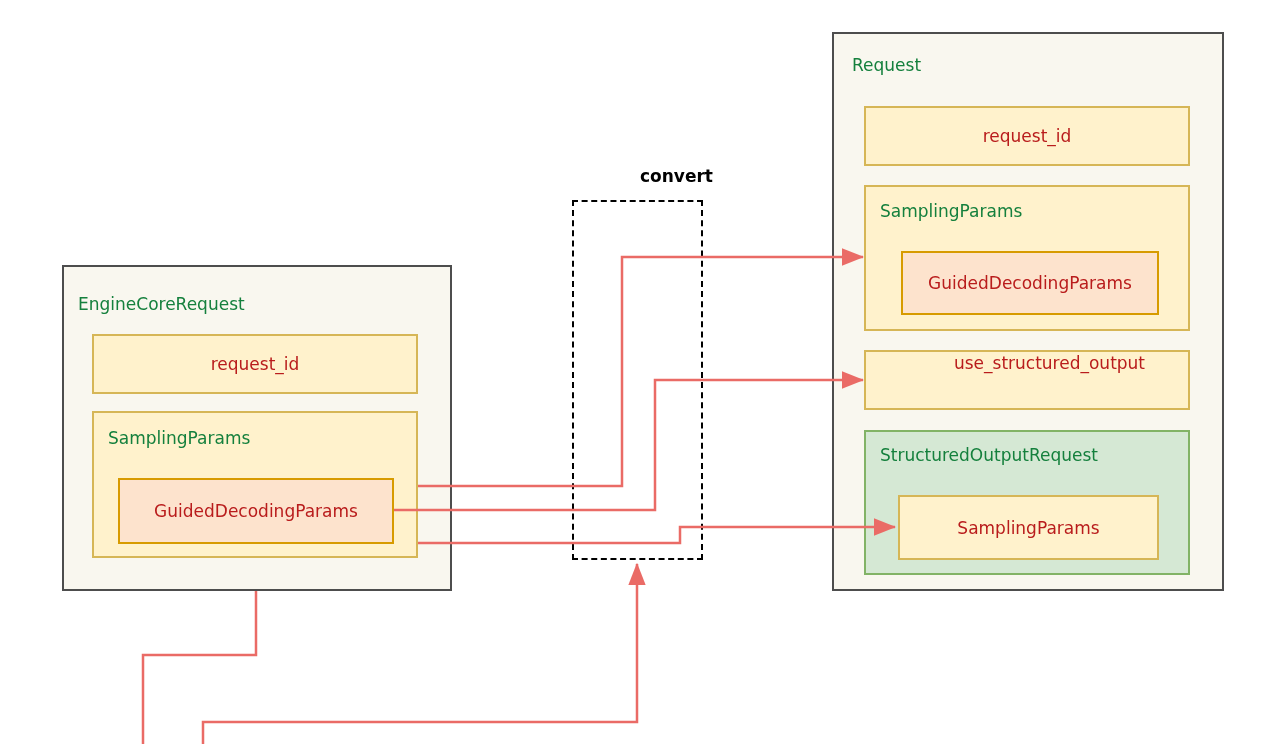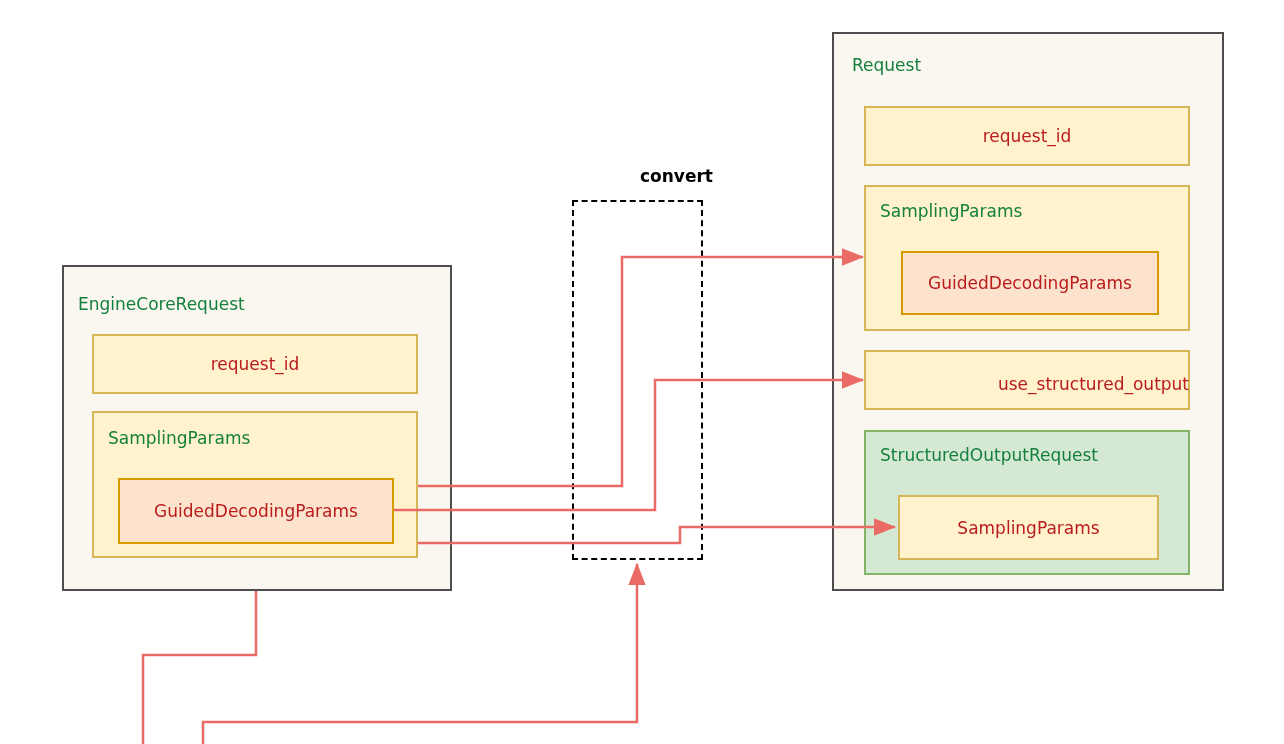--- a/index.html
+++ b/index.html
@@ -110,21 +110,21 @@
   <div class="node field-box" style="left:864px; top:106px; width:326px; height:60px;"></div>
   <div class="label-center" style="left:864px; top:106px; width:326px; height:60px;">request_id</div>
 
   <div class="node field-box" style="left:864px; top:185px; width:326px; height:146px;"></div>
   <div class="label-tl" style="left:880px; top:201px;">SamplingParams</div>
 
   <div class="node orange-box" style="left:901px; top:251px; width:258px; height:64px;"></div>
   <div class="label-center" style="left:901px; top:251px; width:258px; height:64px;">GuidedDecodingParams</div>
 
   <div class="node field-box" style="left:864px; top:350px; width:326px; height:60px;"></div>
-  <div class="label-center" style="left:864px; top:354px; width:371px; height:60px;padding-left:44px;">use_structured_output</div>
+  <div class="label-center" style="left:864px; top:333px; width:371px; height:60px;">use_structured_output</div>
 
   <div class="node green-box" style="left:864px; top:430px; width:326px; height:145px;"></div>
   <div class="label-tl" style="left:880px; top:445px;">StructuredOutputRequest</div>
 
   <div class="node field-box" style="left:898px; top:495px; width:261px; height:65px;"></div>
   <div class="label-center" style="left:898px; top:495px; width:261px; height:65px;">SamplingParams</div>
 
   <svg class="edges" viewBox="0 0 1284 744">
     <defs>
       <marker id="arrowhead" markerWidth="9" markerHeight="7" refX="8.5" refY="3.5" orient="auto" markerUnits="strokeWidth">

